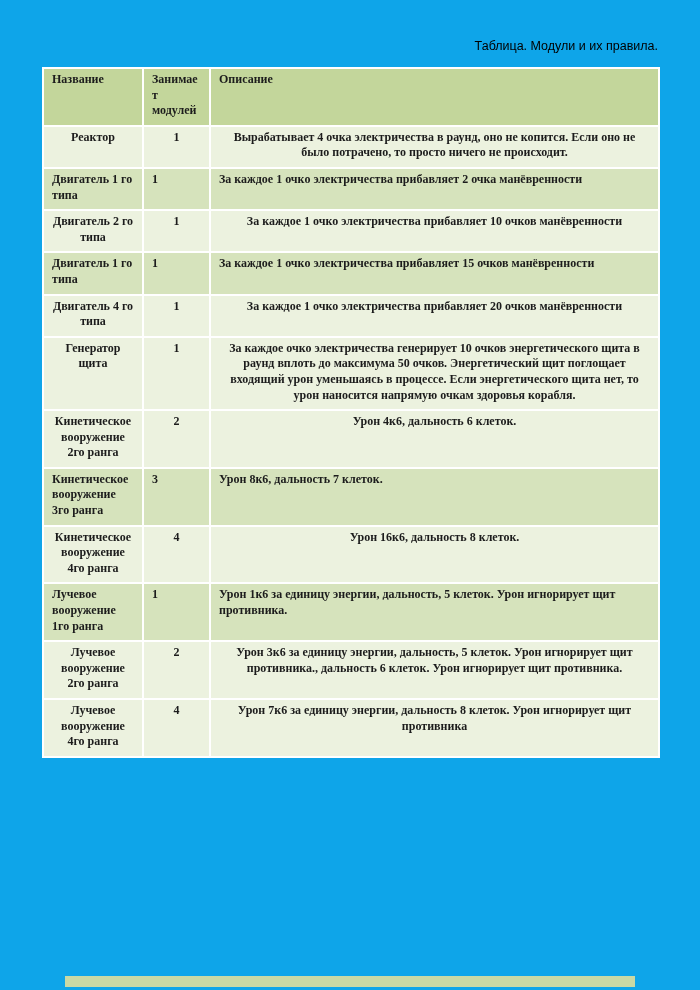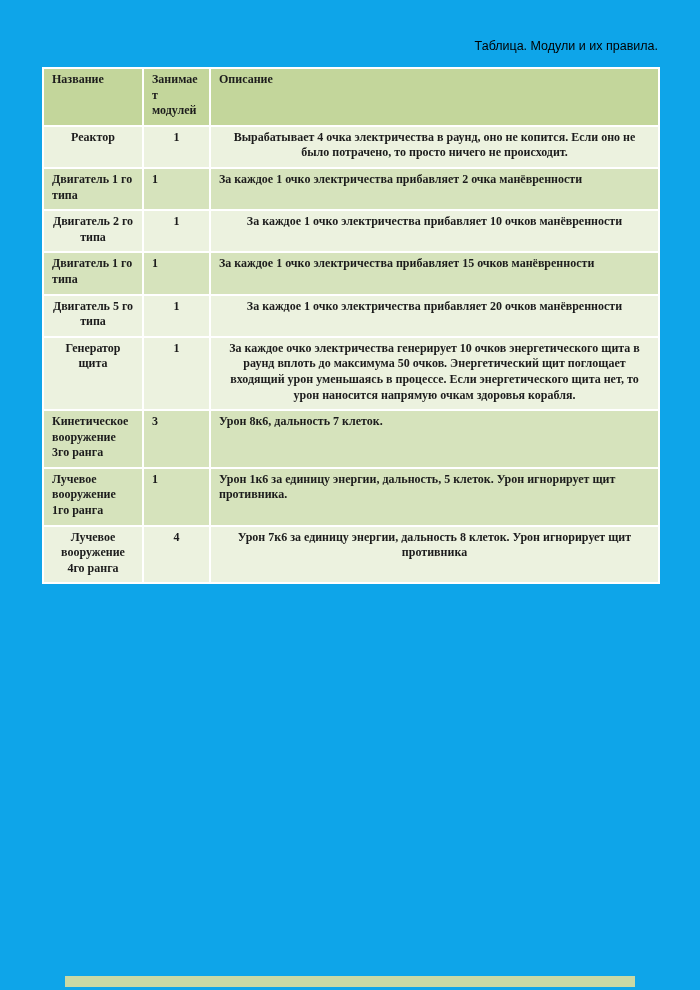--- a/index.html
+++ b/index.html
@@ -96,38 +96,53 @@
           <td>Двигатель 2 го типа</td>
           <td>1</td>
           <td>За каждое 1 очко электричества прибавляет 10 очков манёвренности</td>
         </tr>
         <tr class="band-dark">
           <td>Двигатель 1 го типа</td>
           <td>1</td>
           <td>За каждое 1 очко электричества прибавляет 15 очков манёвренности</td>
         </tr>
         <tr class="band-light">
-          <td>Двигатель 5 го типа</td>
+          <td>Двигатель 4 го типа</td>
           <td>1</td>
           <td>За каждое 1 очко электричества прибавляет 20 очков манёвренности</td>
         </tr>
         <tr class="band-light">
           <td>Генератор щита</td>
           <td>1</td>
           <td>За каждое очко электричества генерирует 10 очков энергетического щита в раунд вплоть до максимума 50 очков. Энергетический щит поглощает входящий урон уменьшаясь в процессе. Если энергетического щита нет, то урон наносится напрямую очкам здоровья корабля.</td>
         </tr>
+        <tr class="band-light">
+          <td>Кинетическое вооружение 2го ранга</td>
+          <td>2</td>
+          <td>Урон 4к6, дальность 6 клеток.</td>
+        </tr>
         <tr class="band-dark">
           <td>Кинетическое вооружение 3го ранга</td>
           <td>3</td>
           <td>Урон 8к6, дальность 7 клеток.</td>
         </tr>
+        <tr class="band-light">
+          <td>Кинетическое вооружение 4го ранга</td>
+          <td>4</td>
+          <td>Урон 16к6, дальность 8 клеток.</td>
+        </tr>
         <tr class="band-dark">
           <td>Лучевое вооружение 1го ранга</td>
           <td>1</td>
           <td>Урон 1к6 за единицу энергии, дальность, 5 клеток. Урон игнорирует щит противника.</td>
+        </tr>
+        <tr class="band-light">
+          <td>Лучевое вооружение 2го ранга</td>
+          <td>2</td>
+          <td>Урон 3к6 за единицу энергии, дальность, 5 клеток. Урон игнорирует щит противника., дальность 6 клеток. Урон игнорирует щит противника.</td>
         </tr>
         <tr class="band-light">
           <td>Лучевое вооружение 4го ранга</td>
           <td>4</td>
           <td>Урон 7к6 за единицу энергии, дальность 8 клеток. Урон игнорирует щит противника</td>
         </tr>
       </tbody>
   </table>
 
   <div class="next-page-sliver"></div>

